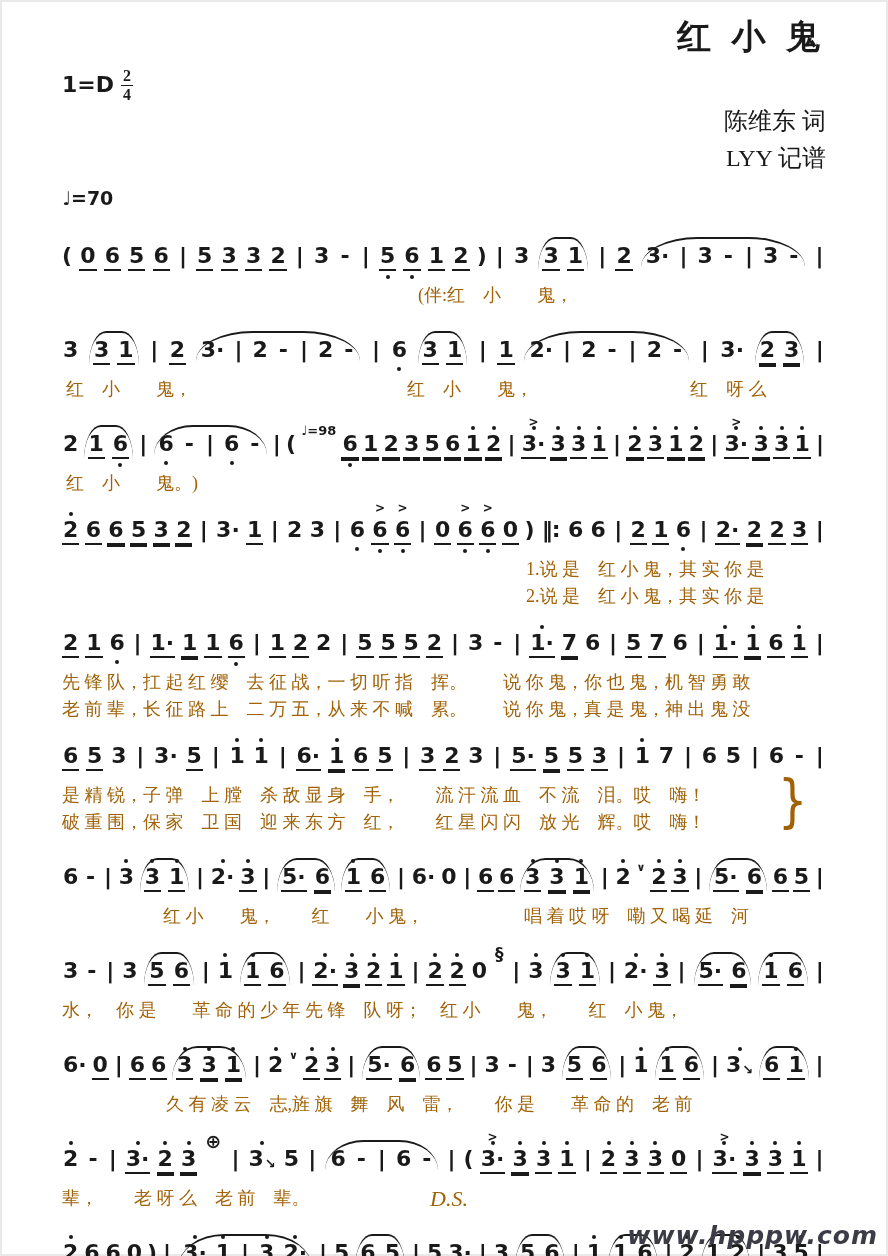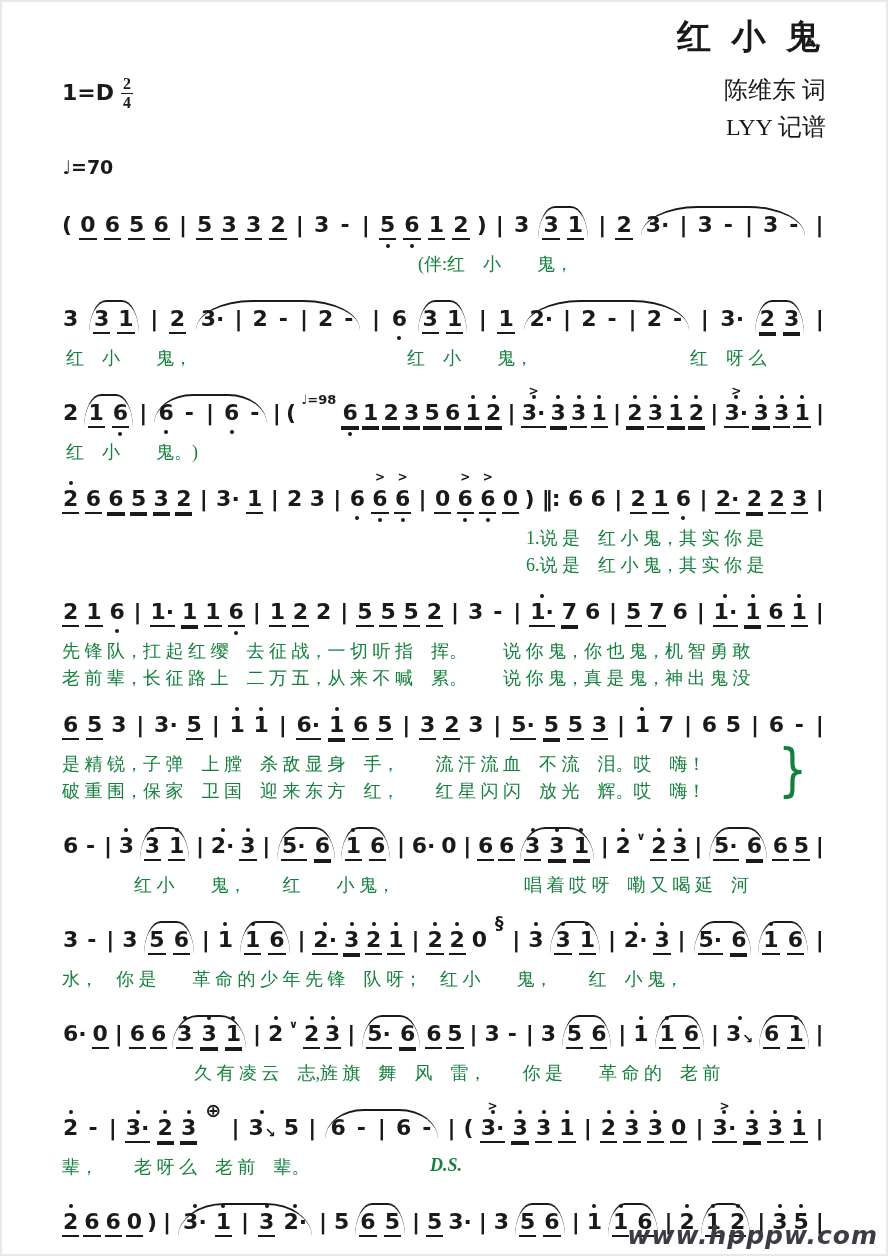--- a/index.html
+++ b/index.html
@@ -6,21 +6,21 @@
   body{
     width:888px;height:1256px;position:relative;overflow:hidden;
     font-family:"DejaVu Sans","Liberation Sans",sans-serif;color:#1a1a1a;
     box-shadow:inset 0 0 0 2px #e9e9e9;
   }
   .page{padding:14px 62px 0 62px;}
 
   
   .title{text-align:right;font-size:34px;font-weight:700;letter-spacing:6px;
     font-family:"Liberation Serif","DejaVu Serif",serif;margin-top:0;}
-  .head-grid{display:grid;grid-template-columns:1fr 1fr;align-items:start;margin-top:12px;}
+  .head-grid{display:grid;grid-template-columns:1fr;align-items:start;margin-top:4px;}
   .subtitle{text-align:center;font-size:21px;letter-spacing:6px;color:#3a3a3a;
     font-family:"Liberation Serif","DejaVu Serif",serif;padding-top:4px;}
   .keyblock{font-size:22px;font-weight:700;padding-top:4px;}
   .timesig{display:inline-flex;flex-direction:column;line-height:1;vertical-align:middle;
     font-family:"Liberation Serif","DejaVu Serif",serif;font-size:16px;font-weight:700;margin-left:7px;}
   .timesig .ts-num{border-bottom:1.5px solid #1a1a1a;padding:0 2px 1px;}
   .timesig .ts-den{padding-top:1px;text-align:center;}
   .credits{text-align:right;font-size:24px;line-height:1.55;
     font-family:"Liberation Serif","DejaVu Serif",serif;}
   .tempo{font-size:19px;font-weight:700;margin-top:10px;}
@@ -47,23 +47,23 @@
   .paren{font-weight:700;}
   .slur{display:inline-flex;align-items:baseline;gap:7px;
     border-top:2px solid #1a1a1a;border-radius:55% 55% 0 0 / 160% 160% 0 0;
     padding:6px 4px 0 4px;margin:0 1px;}
   .ann{font-size:13px;font-weight:700;position:relative;top:-16px;margin:0 2px;white-space:nowrap;}
   .ann.coda{font-size:19px;top:-18px;}
   .ann.segno{font-size:17px;top:-18px;}
   .breath{font-size:11px;font-weight:900;position:relative;top:-13px;margin:0 1px;}
 
   .lyrics-row{position:relative;height:27px;font-size:18px;
-    font-family:"Liberation Serif","DejaVu Serif",serif;color:#15803d;}
+    font-family:"Liberation Serif","DejaVu Serif",serif;color:#a16207;}
   .lyric-segment{position:absolute;top:0;white-space:pre;}
-  .ds{font-weight:700;font-style:italic;font-family:"Liberation Serif",serif;font-size:18px;}
+  .ds{font-weight:400;font-style:italic;font-family:"Liberation Serif",serif;font-size:22px;}
   .brace{font-size:46px;top:-10px;font-weight:400;transform:scaleY(1.25);
     font-family:"DejaVu Sans",sans-serif;}
 
   
   .watermark{position:absolute;right:10px;bottom:6px;font-size:25px;font-weight:700;
     font-style:italic;letter-spacing:1px;color:#3c3c46;}
 </style>
 </head>
 <body>
 
@@ -262,21 +262,21 @@
           <span class="note u1">2·</span>
           <span class="note u2">2</span>
           <span class="note u1">2</span>
           <span class="note u1">3</span>
           <span class="bar">|</span>
         </div>
         <div class="lyrics-row">
           <span class="lyric-segment" style="left: 464px;">1.说 是　红 小 鬼，其 实 你 是</span>
         </div>
         <div class="lyrics-row">
-          <span class="lyric-segment" style="left: 464px;">6.说 是　红 小 鬼，其 实 你 是</span>
+          <span class="lyric-segment" style="left: 464px;">2.说 是　红 小 鬼，其 实 你 是</span>
         </div>
       </div>
       <div class="score-line">
         <div class="notes-row">
           <span class="note u1">2</span>
           <span class="note u1">1</span>
           <span class="note">6<i class="db"></i></span>
           <span class="bar">|</span>
           <span class="note u1">1·</span>
           <span class="note u2">1</span>
@@ -401,21 +401,21 @@
           <span class="bar">|</span>
           <span class="slur">
             <span class="note u1">5·</span>
             <span class="note u2">6</span>
           </span>
           <span class="note u1">6</span>
           <span class="note u1">5</span>
           <span class="bar">|</span>
         </div>
         <div class="lyrics-row">
-          <span class="lyric-segment" style="left: 72px;">红 小　　鬼，　　红　　小 鬼，</span>
+          <span class="lyric-segment" style="left: 101px;">红 小　　鬼，　　红　　小 鬼，</span>
           <span class="lyric-segment" style="left: 462px;">唱 着 哎 呀　嘞 又 喝 延　河</span>
         </div>
       </div>
       <div class="score-line">
         <div class="notes-row">
           <span class="note">3</span>
           <span class="dash">-</span>
           <span class="bar">|</span>
           <span class="note">3</span>
           <span class="slur">
@@ -503,21 +503,21 @@
           </span>
           <span class="bar">|</span>
           <span class="note">3<i class="da"></i><i class="sl">↘</i></span>
           <span class="slur">
             <span class="note u1">6</span>
             <span class="note u1">1<i class="da"></i></span>
           </span>
           <span class="bar">|</span>
         </div>
         <div class="lyrics-row">
-          <span class="lyric-segment" style="left: 132px;">久 有 凌 云　志,旌 旗　舞　风　雷，　　你 是　　革 命 的　老 前</span>
+          <span class="lyric-segment" style="left: 104px;">久 有 凌 云　志,旌 旗　舞　风　雷，　　你 是　　革 命 的　老 前</span>
         </div>
       </div>
       <div class="score-line">
         <div class="notes-row">
           <span class="note">2<i class="da"></i></span>
           <span class="dash">-</span>
           <span class="bar">|</span>
           <span class="note u1">3·<i class="da"></i></span>
           <span class="note u2">2<i class="da"></i></span>
           <span class="note u2">3<i class="da"></i></span>

